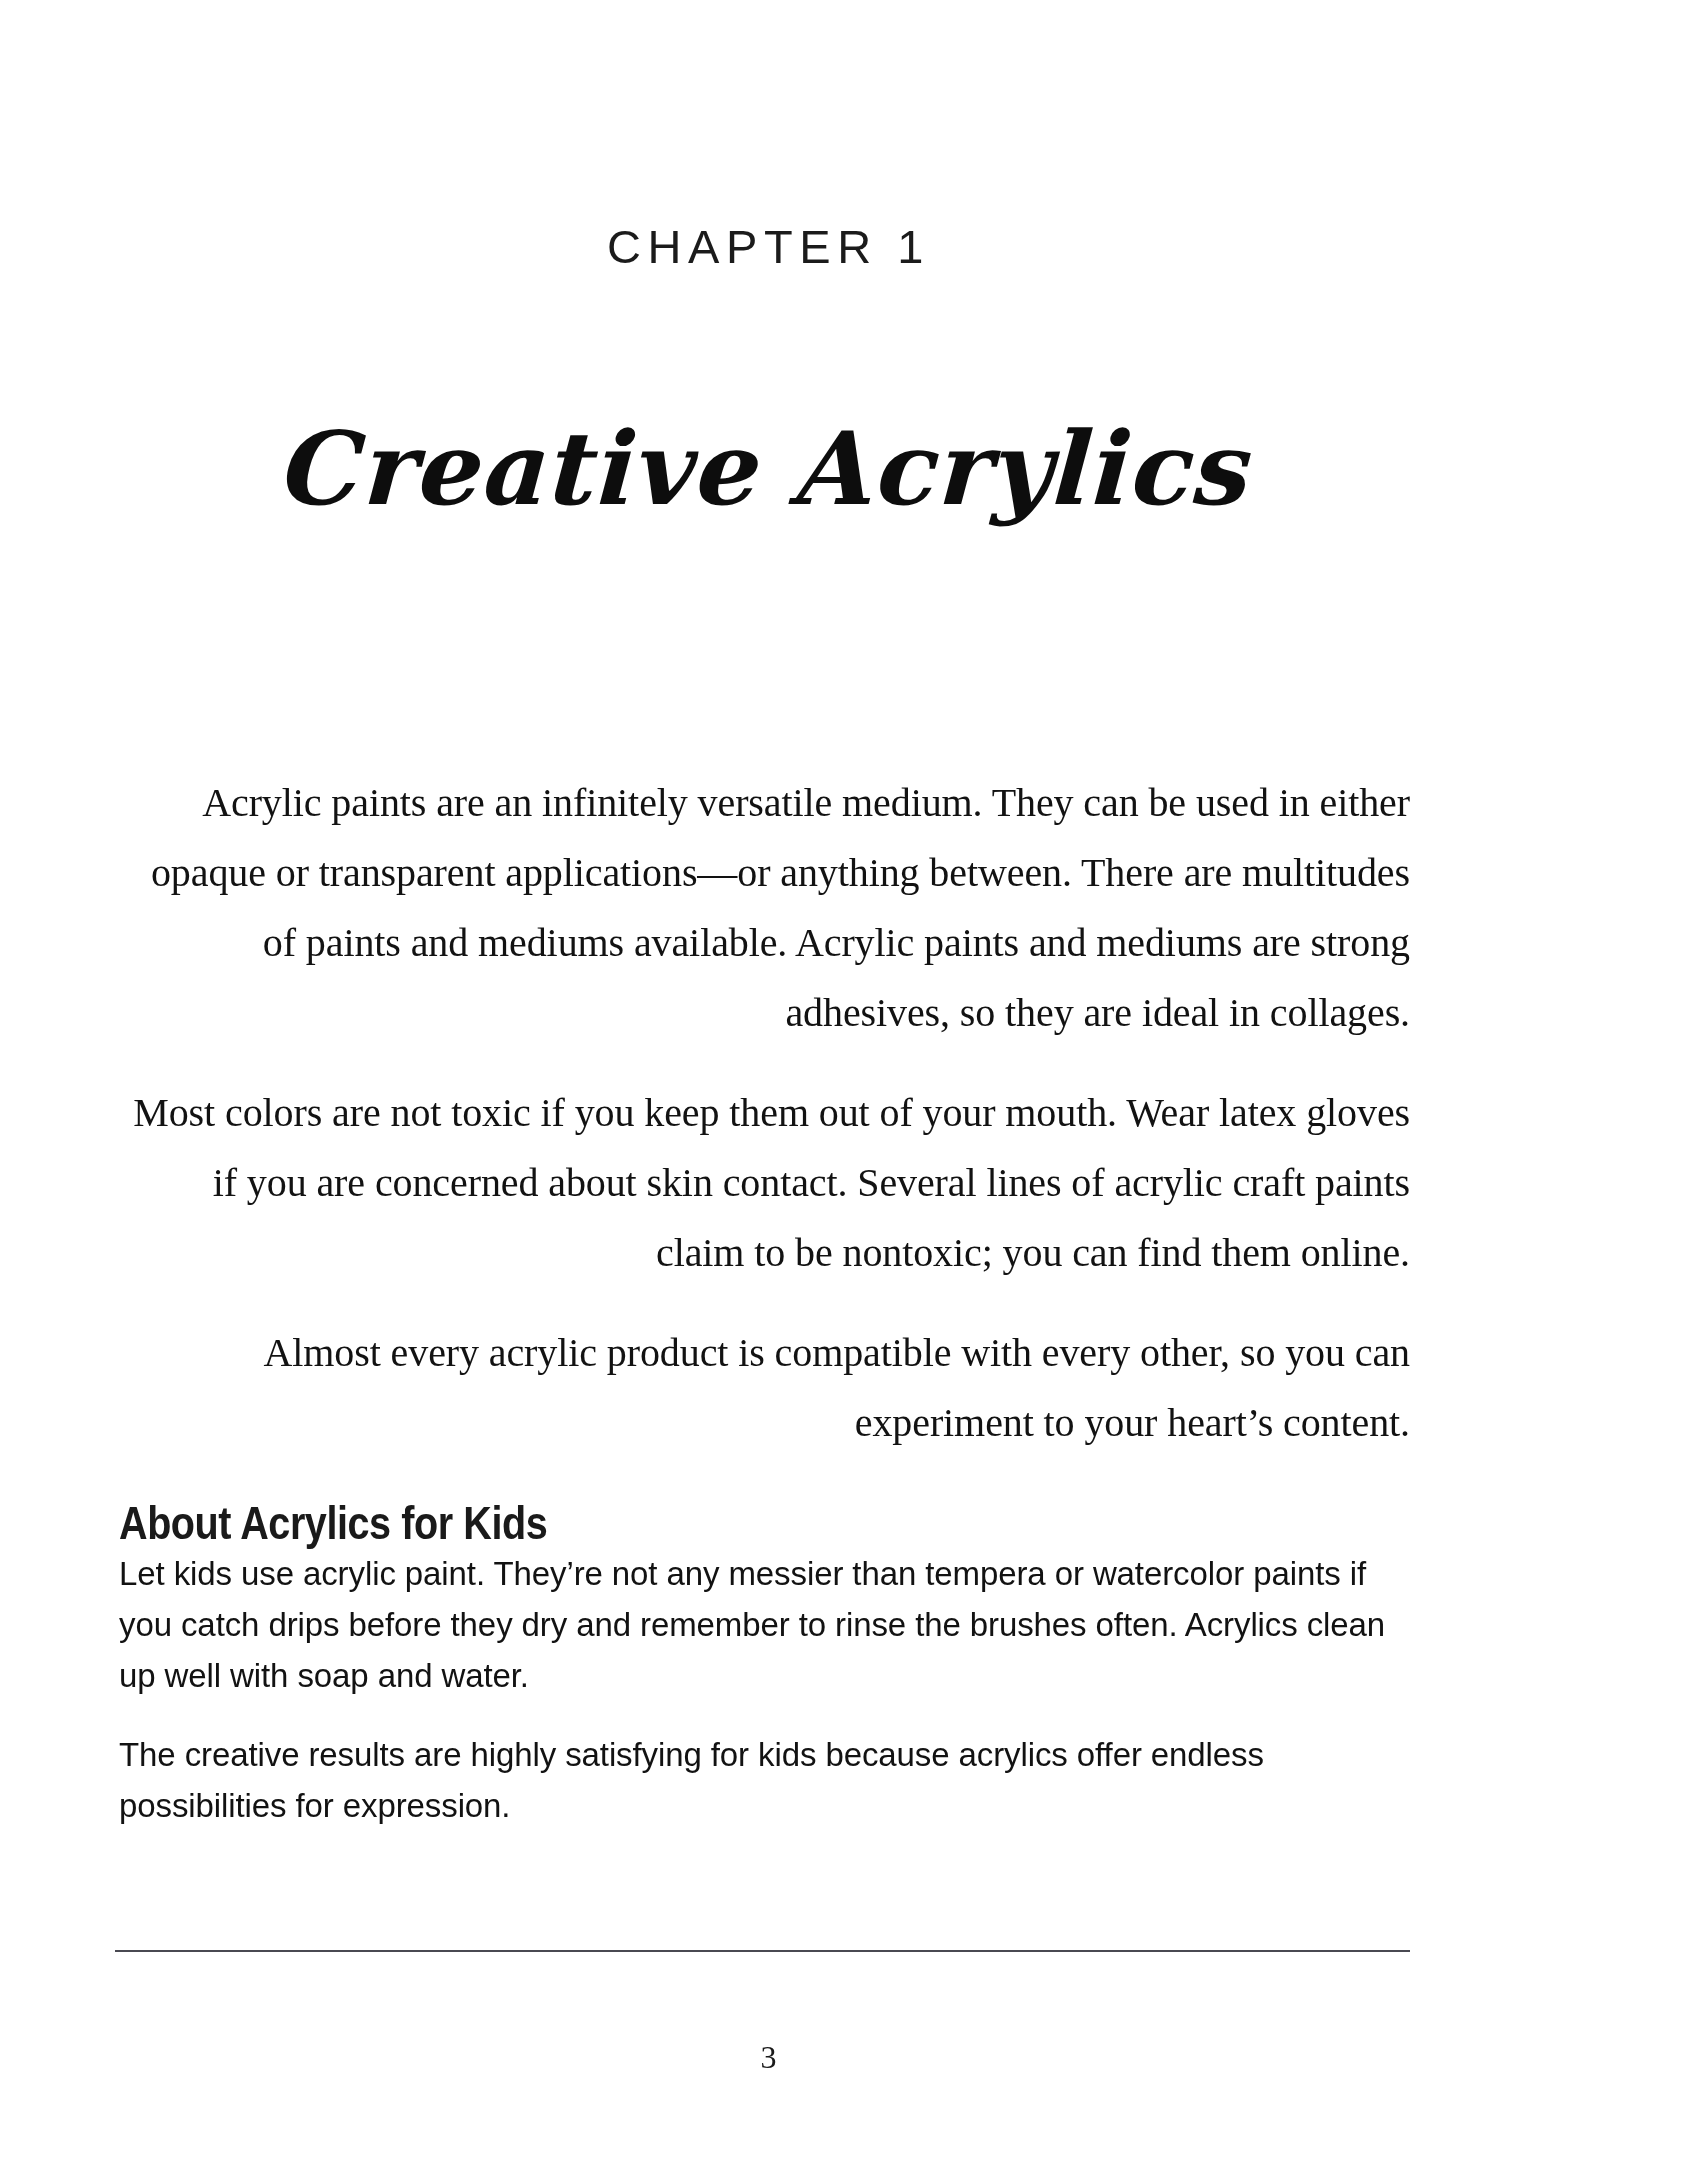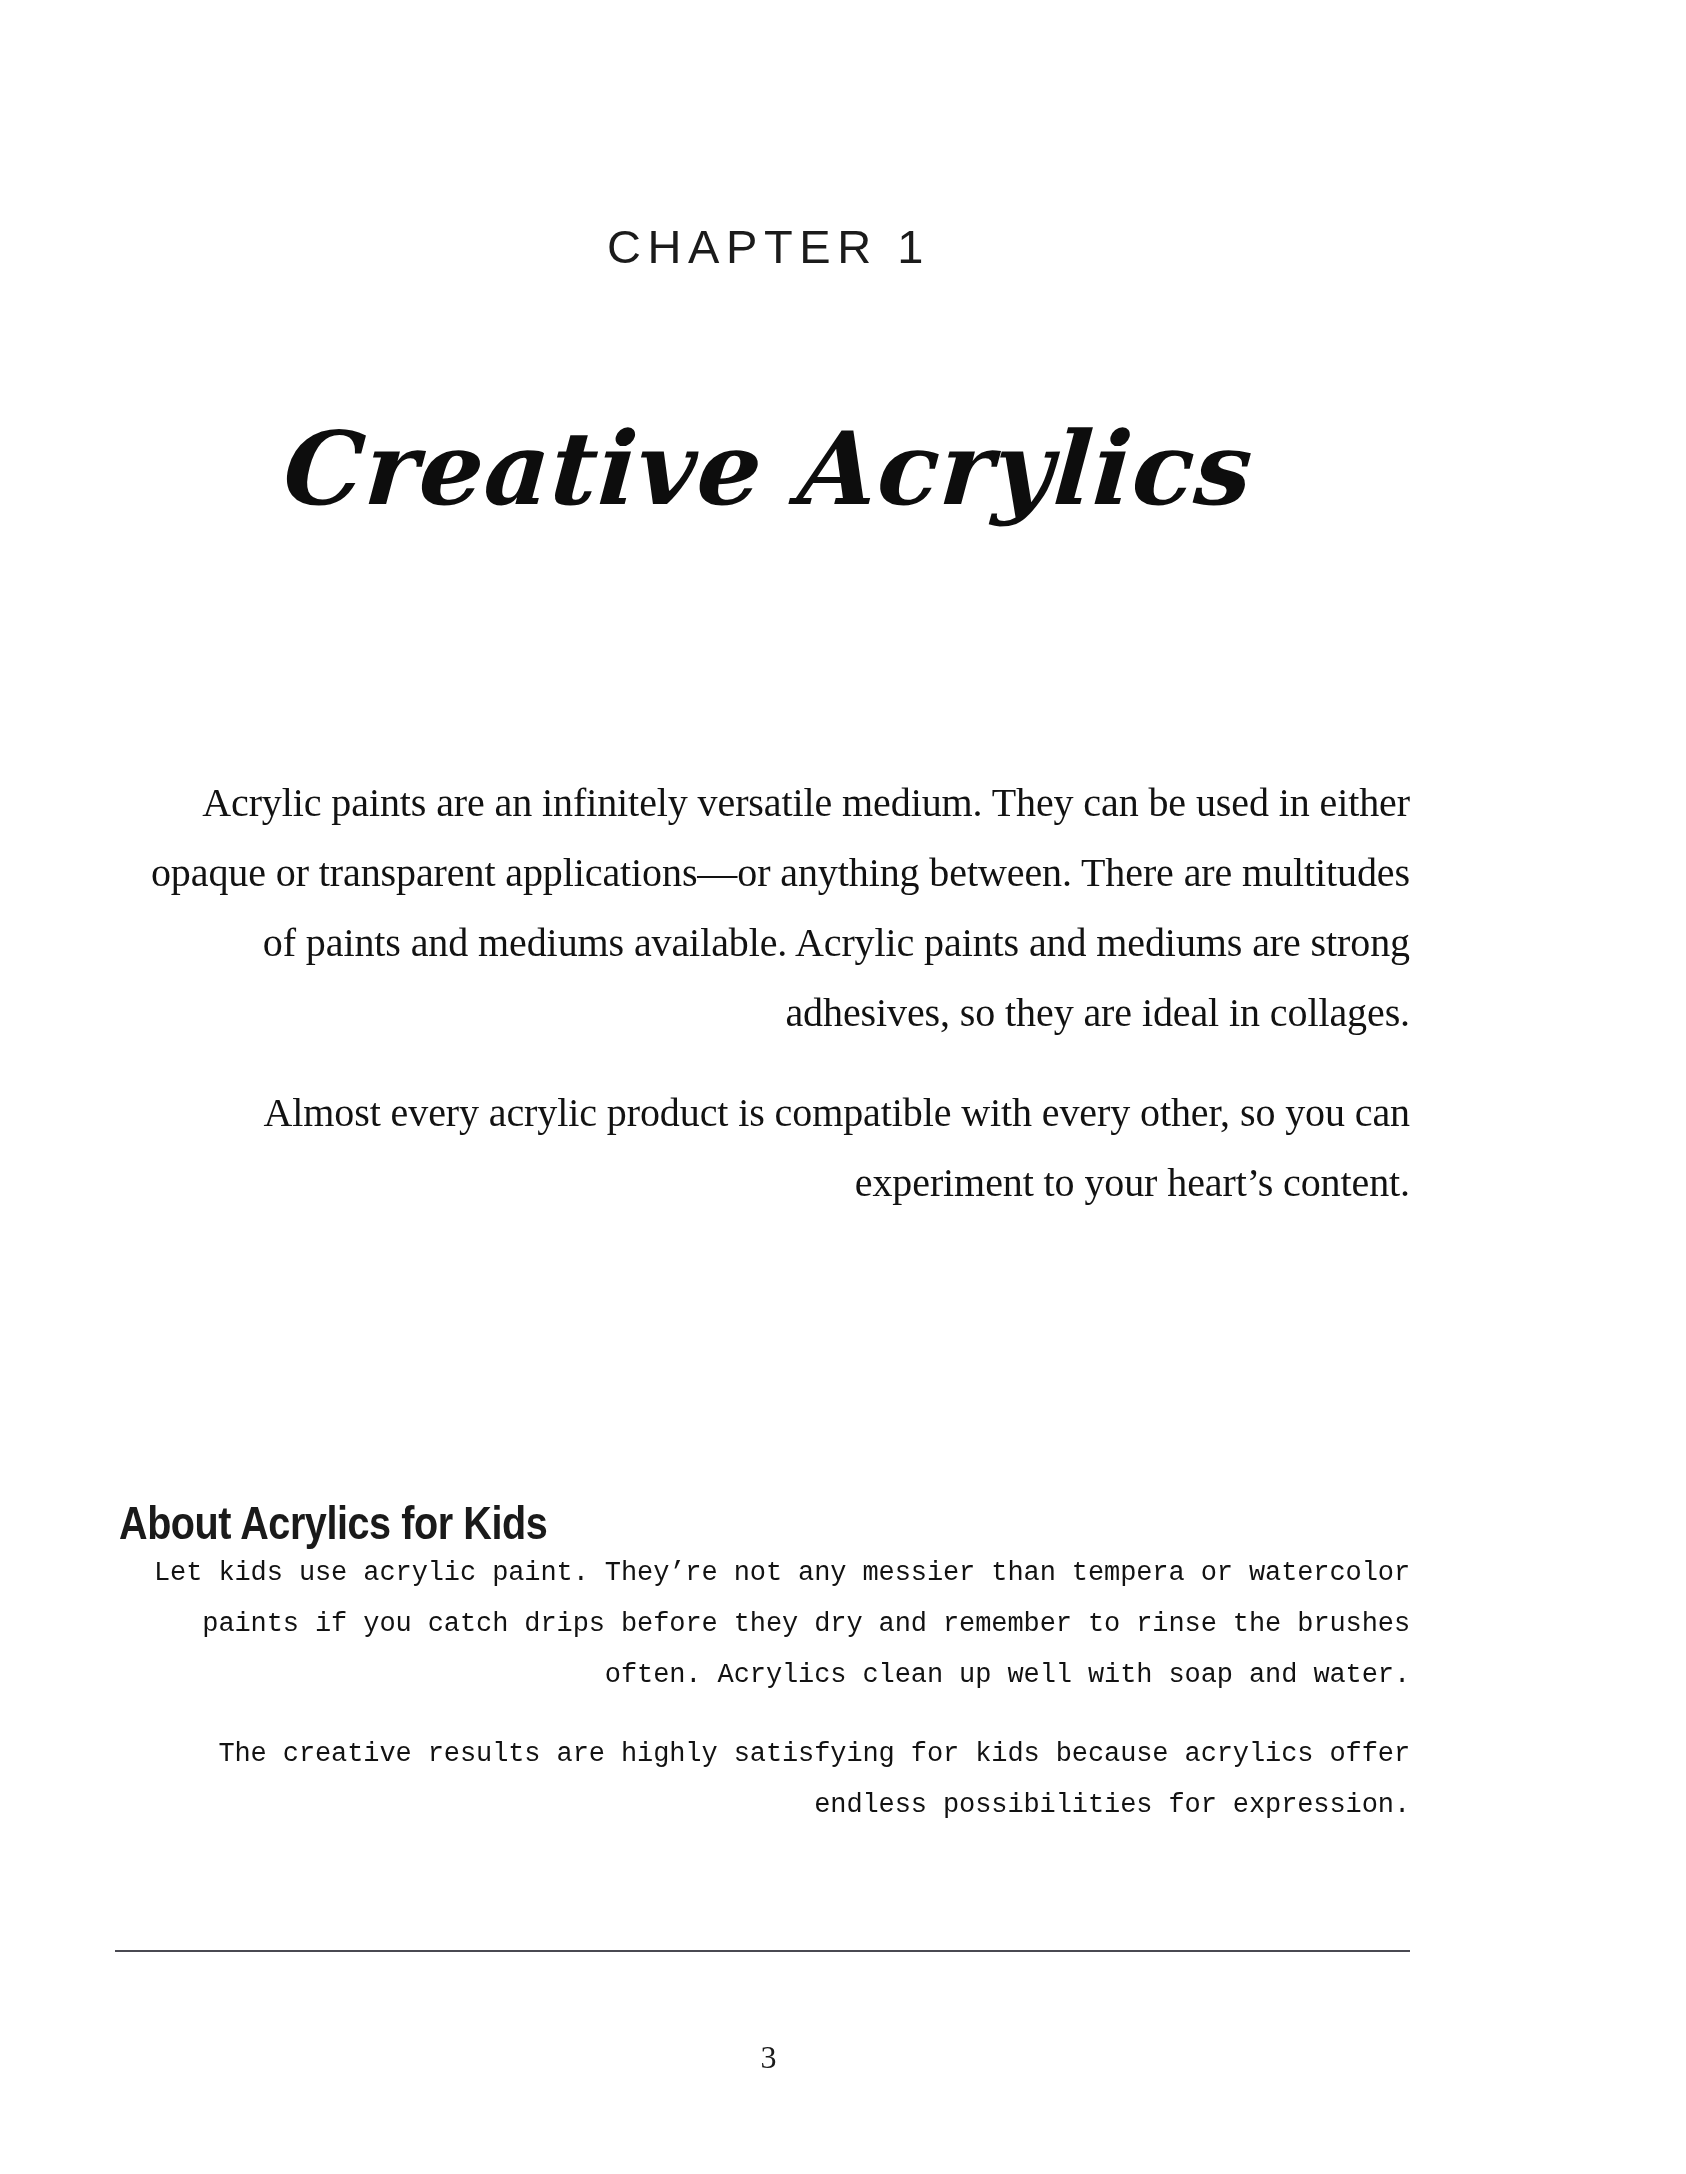--- a/index.html
+++ b/index.html
@@ -93,26 +93,26 @@
 
   
   .text-column-small {
     position: absolute;
     left: 119px;
     top: 1548px;
     width: 1291px;
   }
 
   .body-small {
-    font-family: Liberation Mono, monospace;
-    font-size: 27px;
+    font-family: Liberation Sans, sans-serif;
+    font-size: 33px;
     line-height: 51px;
     color: #121212;
     margin: 0 0 28px 0;
-    text-align: right;
+    text-align: left;
     letter-spacing: -0.1px;
   }
 
   .body-small:last-child {
     margin-bottom: 8px;
   }
 
   
   .footer-rule {
     position: absolute;
@@ -139,20 +139,21 @@
 <body>
 
 <div class="page">
 
   <div class="chapter-label">CHAPTER 1</div>
 
   <h1 class="chapter-title">Creative Acrylics</h1>
 
   <div class="text-column">
     <p class="body-lead">Acrylic paints are an infinitely versatile medium. They can be used in either opaque or transparent applications—or anything between. There are multitudes of paints and mediums available. Acrylic paints and mediums are strong adhesives, so they are ideal in collages.</p>
+    <p class="body-lead">Most colors are not toxic if you keep them out of your mouth. Wear latex gloves if you are concerned about skin contact. Several lines of acrylic craft paints claim to be nontoxic; you can find them online.</p>
     <p class="body-lead">Almost every acrylic product is compatible with every other, so you can experiment to your heart’s content.</p>
   </div>
 
   <h2 class="section-heading">About Acrylics for Kids</h2>
 
   <div class="text-column-small">
     <p class="body-small">Let kids use acrylic paint. They’re not any messier than tempera or watercolor paints if you catch drips before they dry and remember to rinse the brushes often. Acrylics clean up well with soap and water.</p>
     <p class="body-small">The creative results are highly satisfying for kids because acrylics offer endless possibilities for expression.</p>
   </div>
 

